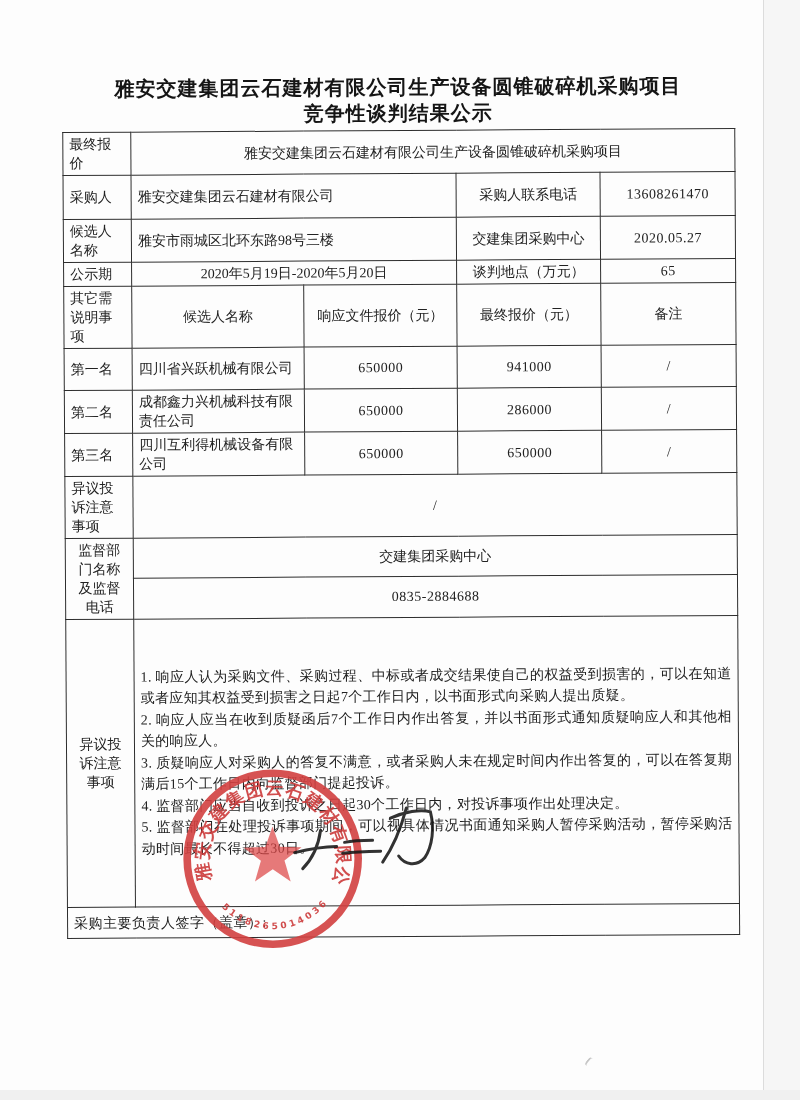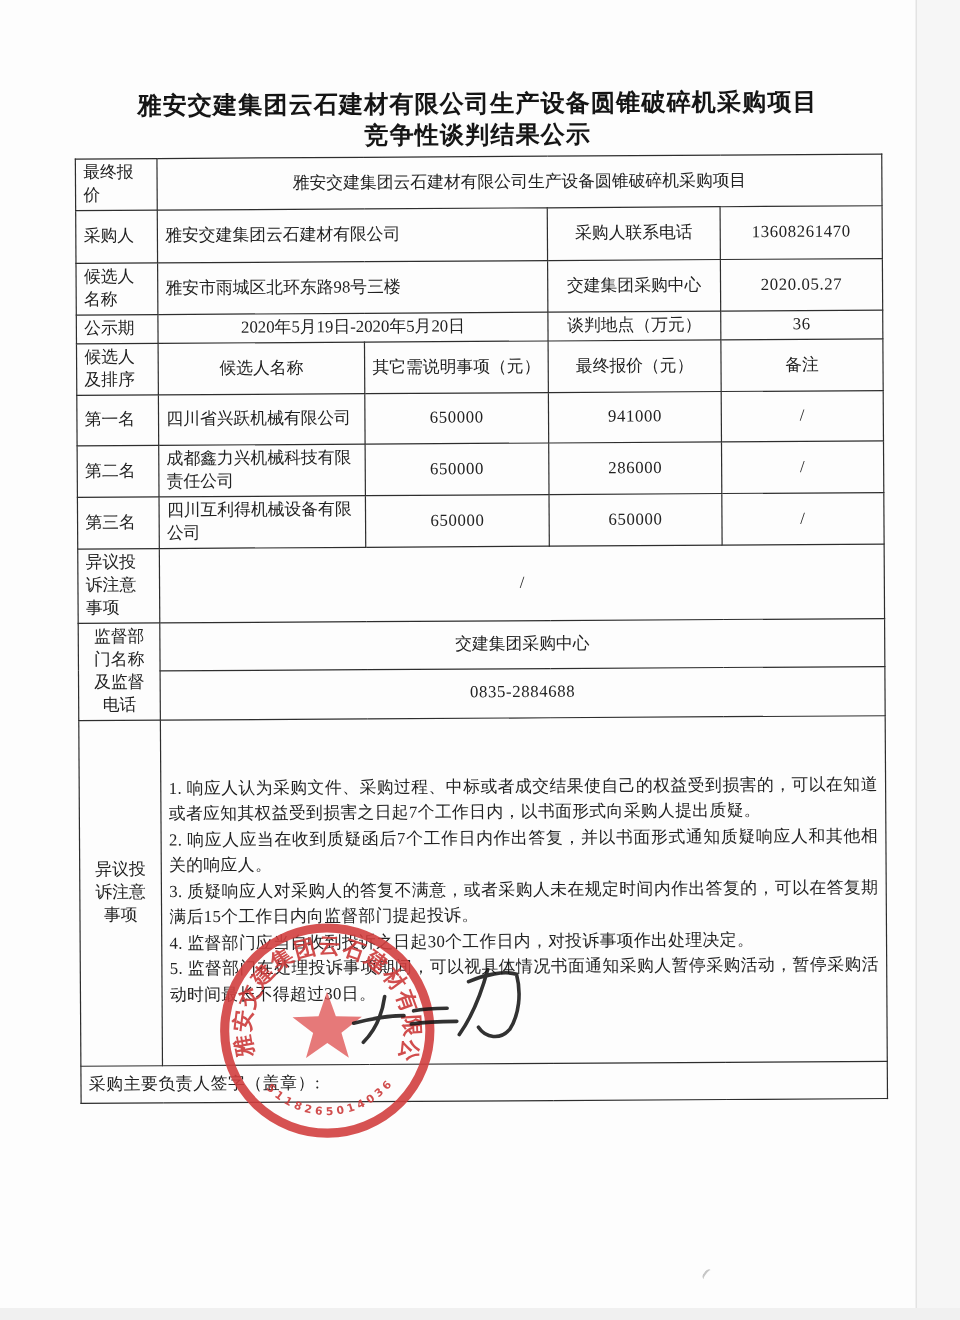--- a/index.html
+++ b/index.html
@@ -85,27 +85,27 @@
       <td class="lbl">候选人名称</td>
       <td class="val-left" colspan="2">雅安市雨城区北环东路98号三楼</td>
       <td class="center">交建集团采购中心</td>
       <td class="num">2020.05.27</td>
     </tr>
 
     <tr style="height:23px">
       <td class="lbl">公示期</td>
       <td class="center" colspan="2">2020年5月19日-2020年5月20日</td>
       <td class="center">谈判地点（万元）</td>
-      <td class="num">36</td>
+      <td class="num">65</td>
     </tr>
 
     <tr style="height:36px">
-      <td class="lbl">候选人及排序</td>
+      <td class="lbl">其它需说明事项</td>
       <td class="center">候选人名称</td>
-      <td class="center">其它需说明事项（元）</td>
+      <td class="center">响应文件报价（元）</td>
       <td class="center">最终报价（元）</td>
       <td class="center">备注</td>
     </tr>
 
     <tr style="height:42px">
       <td class="lbl">第一名</td>
       <td class="val-left">四川省兴跃机械有限公司</td>
       <td class="num">650000</td>
       <td class="num">941000</td>
       <td class="num">/</td>

